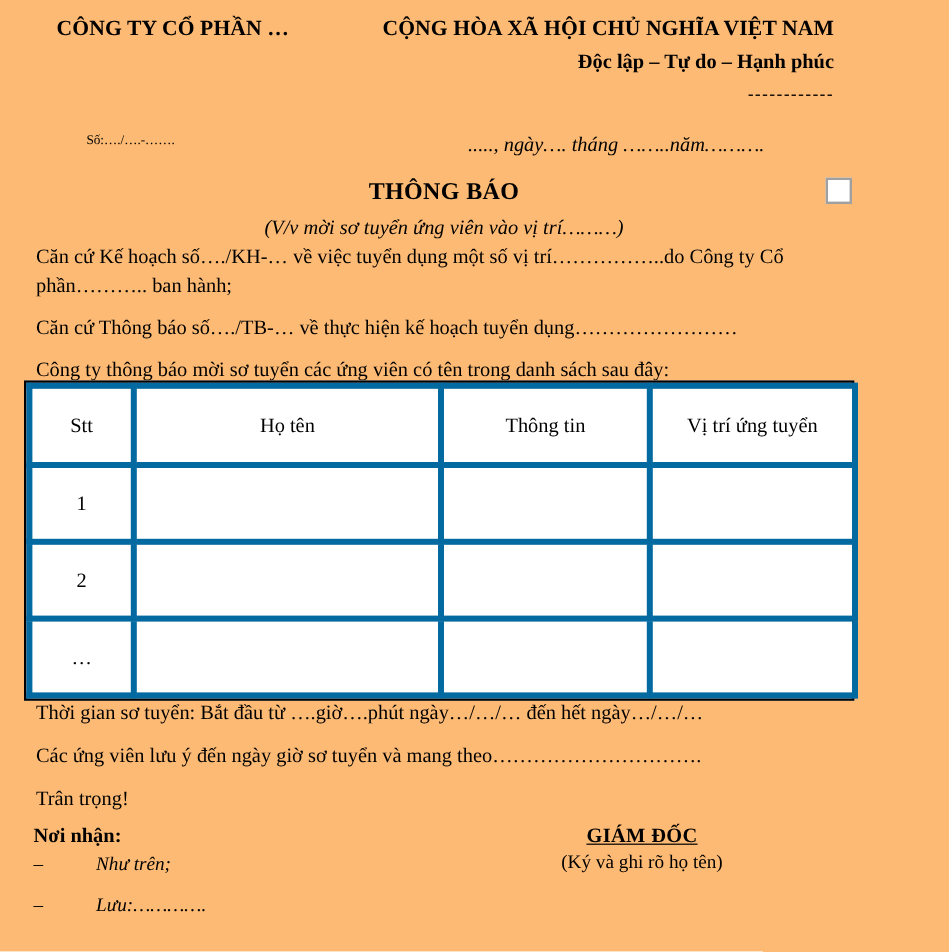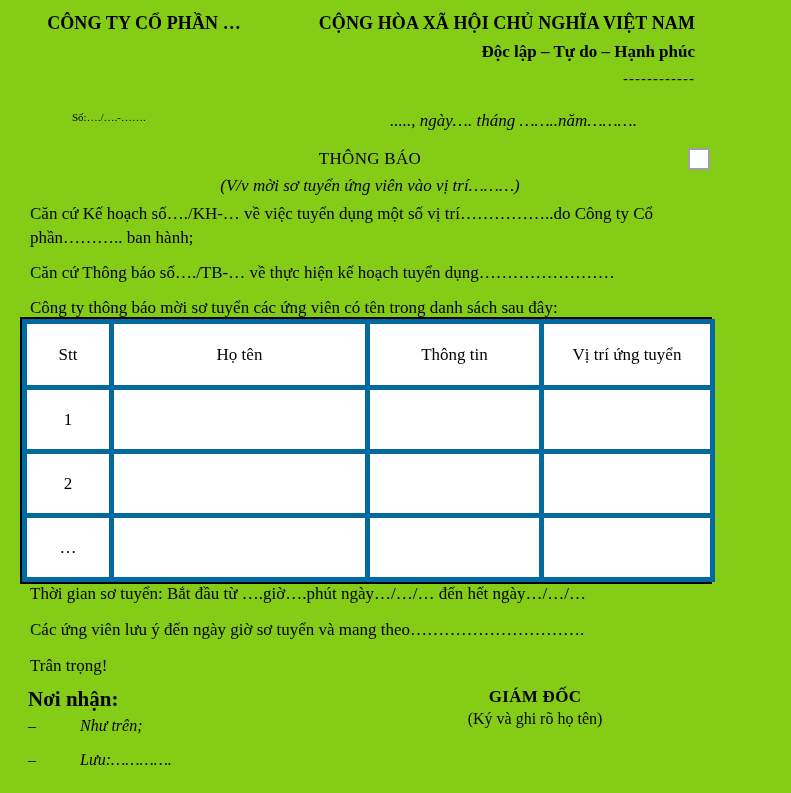--- a/index.html
+++ b/index.html
@@ -6,21 +6,21 @@
   html, body {
     margin: 0;
     padding: 0;
     background: #ffffff;
   }
 
   #doc-page {
     position: relative;
     width: 791px;
     height: 793px;
-    background: #84cc16;
+    background: #fdba74;
     color: #000000;
     font-family: "Liberation Serif", "DejaVu Serif", serif;
     font-size: 17px;
     line-height: 1.28;
     overflow: hidden;
     box-sizing: border-box;
   }
 
   
   .header-row {
@@ -102,22 +102,22 @@
   
   .title-block {
     position: absolute;
     top: 148px;
     left: 80px;
     width: 580px;
     text-align: center;
   }
 
   .doc-title {
-    font-weight: normal;
-    font-size: 17px;
+    font-weight: bold;
+    font-size: 20px;
     letter-spacing: 0.3px;
   }
 
   .doc-subtitle {
     font-style: italic;
     font-size: 17px;
     margin-top: 5px;
   }
 
   .stamp-box {
@@ -208,21 +208,21 @@
 
   .recipients {
     position: absolute;
     left: 28px;
     top: 0;
     width: 360px;
   }
 
   .recipients-title {
     font-weight: bold;
-    font-size: 21px;
+    font-size: 17px;
     margin-bottom: 3px;
   }
 
   .recipient-item {
     display: flex;
     align-items: baseline;
     margin-bottom: 14px;
     font-style: italic;
     font-size: 16px;
   }
@@ -238,20 +238,21 @@
     left: 390px;
     top: 0;
     width: 290px;
     text-align: center;
   }
 
   .signature-title {
     font-weight: bold;
     font-size: 17px;
     letter-spacing: 0.3px;
+    text-decoration: underline;
   }
 
   .signature-note {
     font-size: 16px;
     margin-top: 1px;
   }
 </style>
 </head>
 <body>
 

